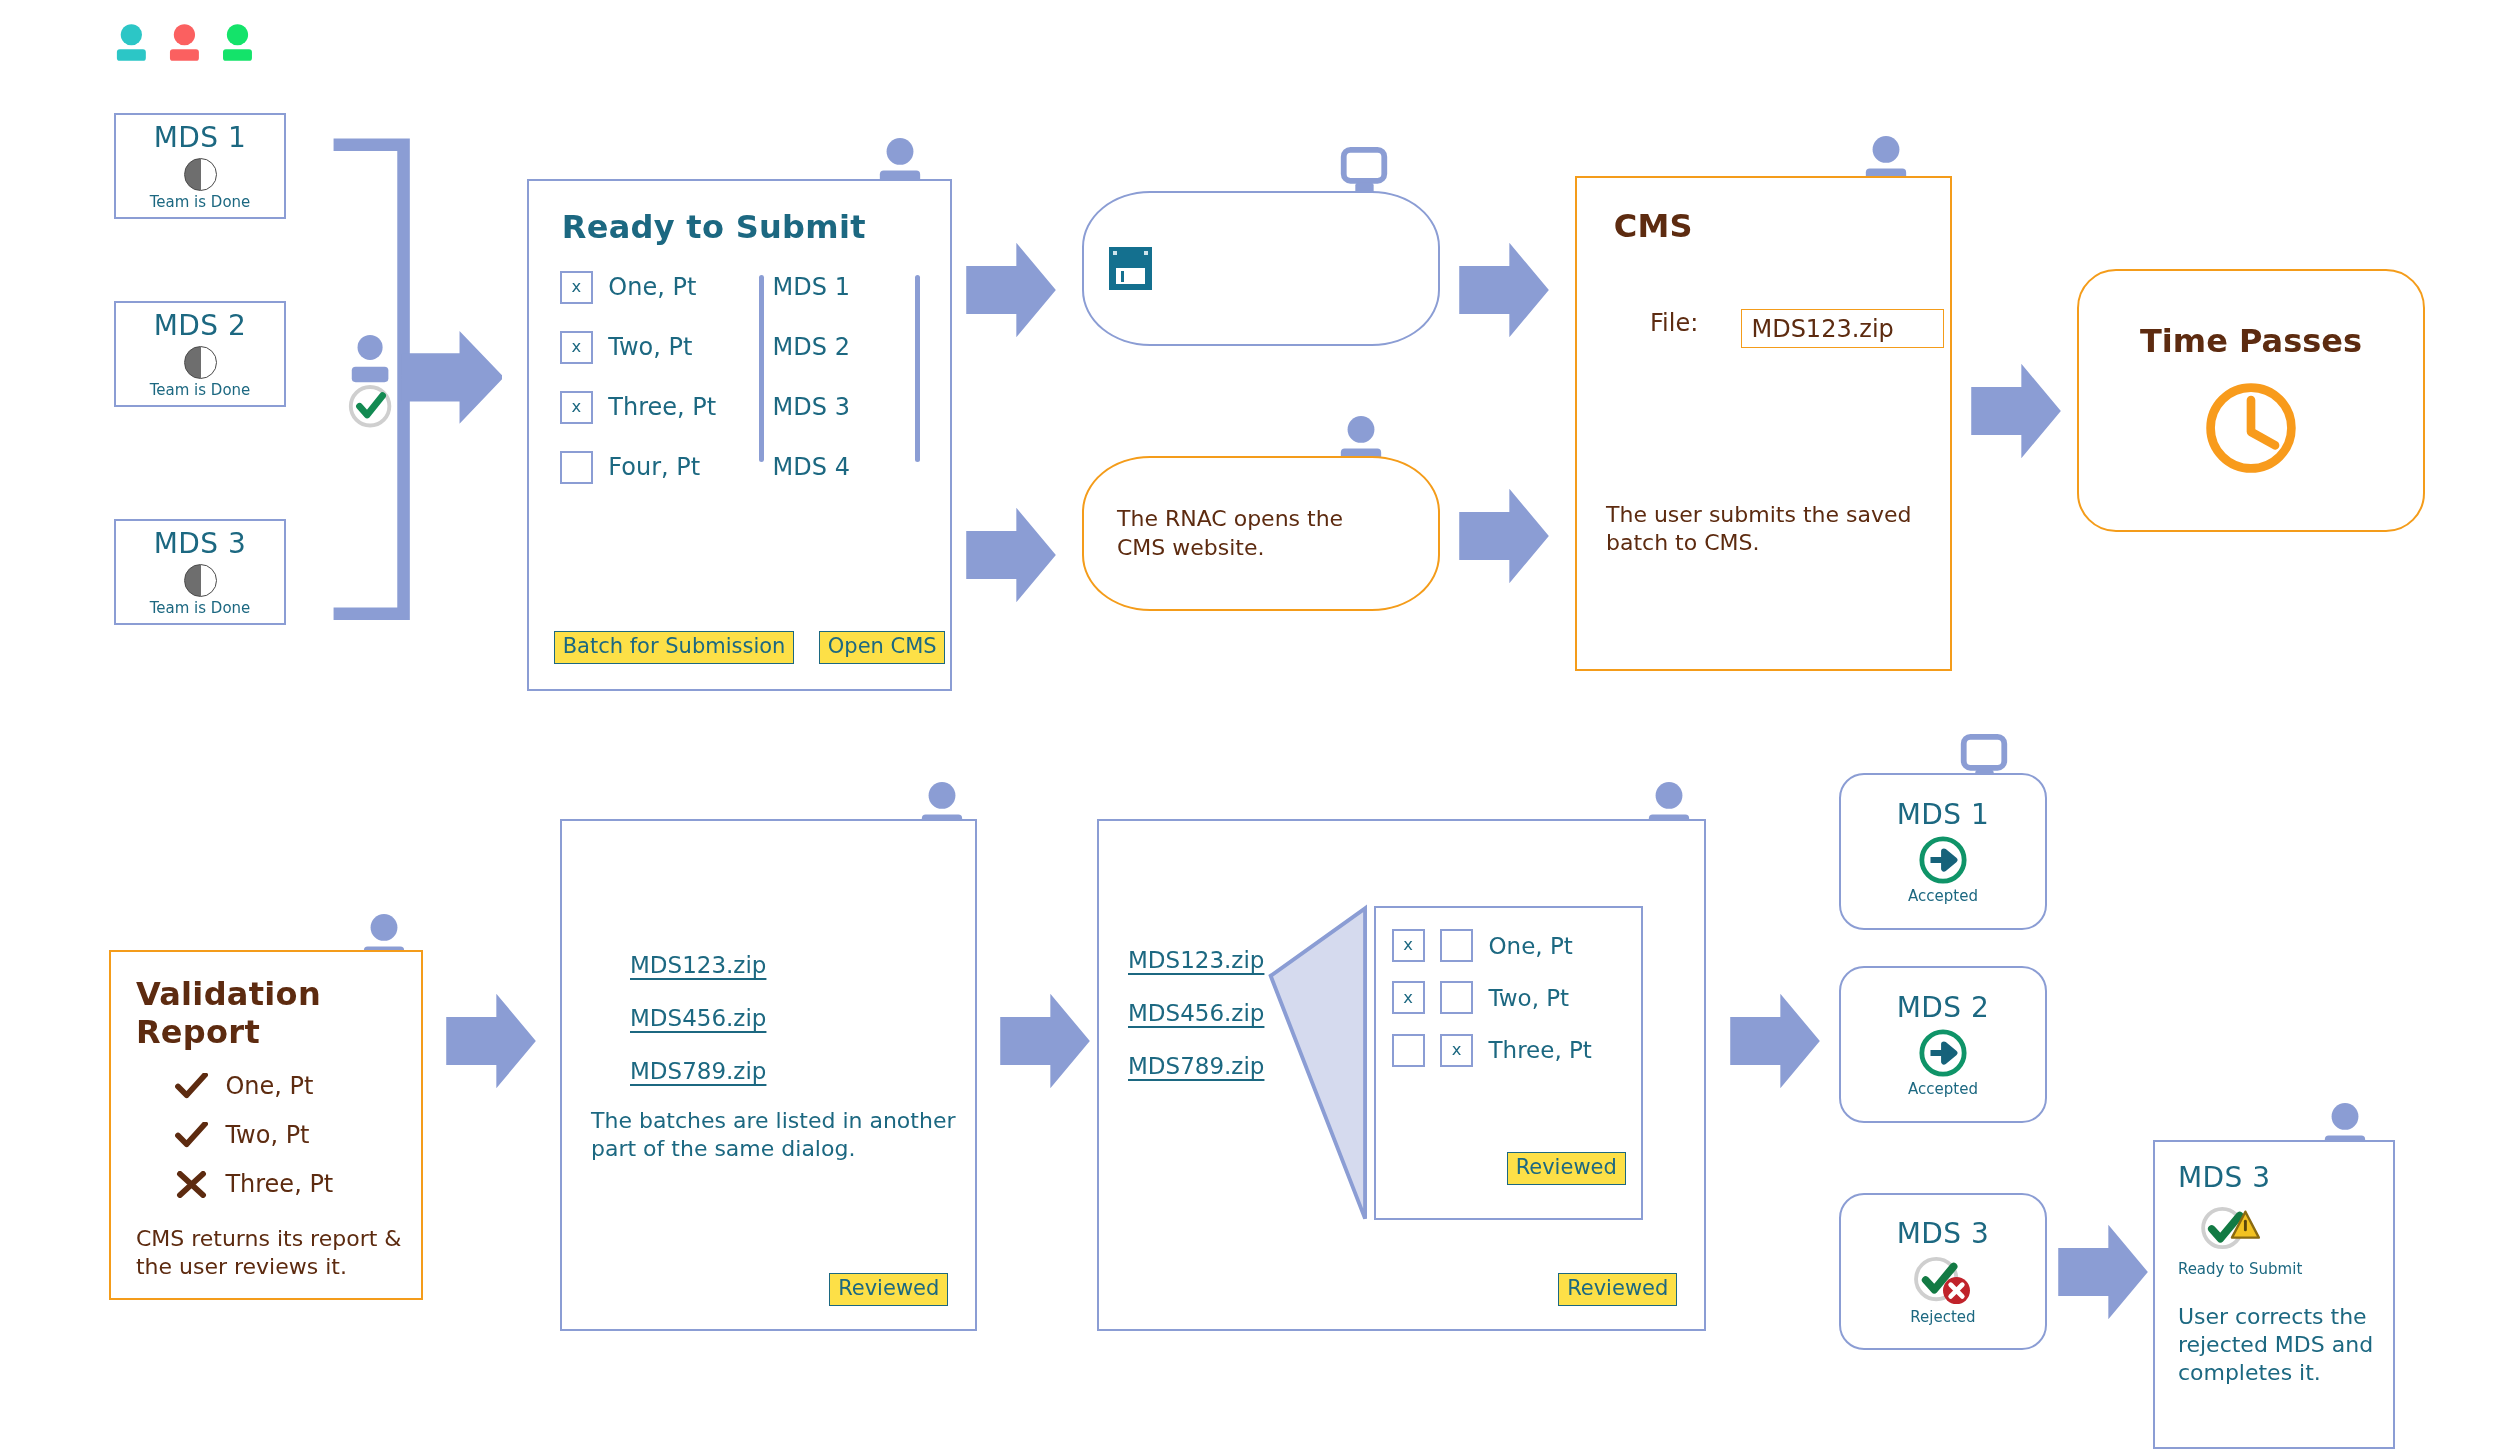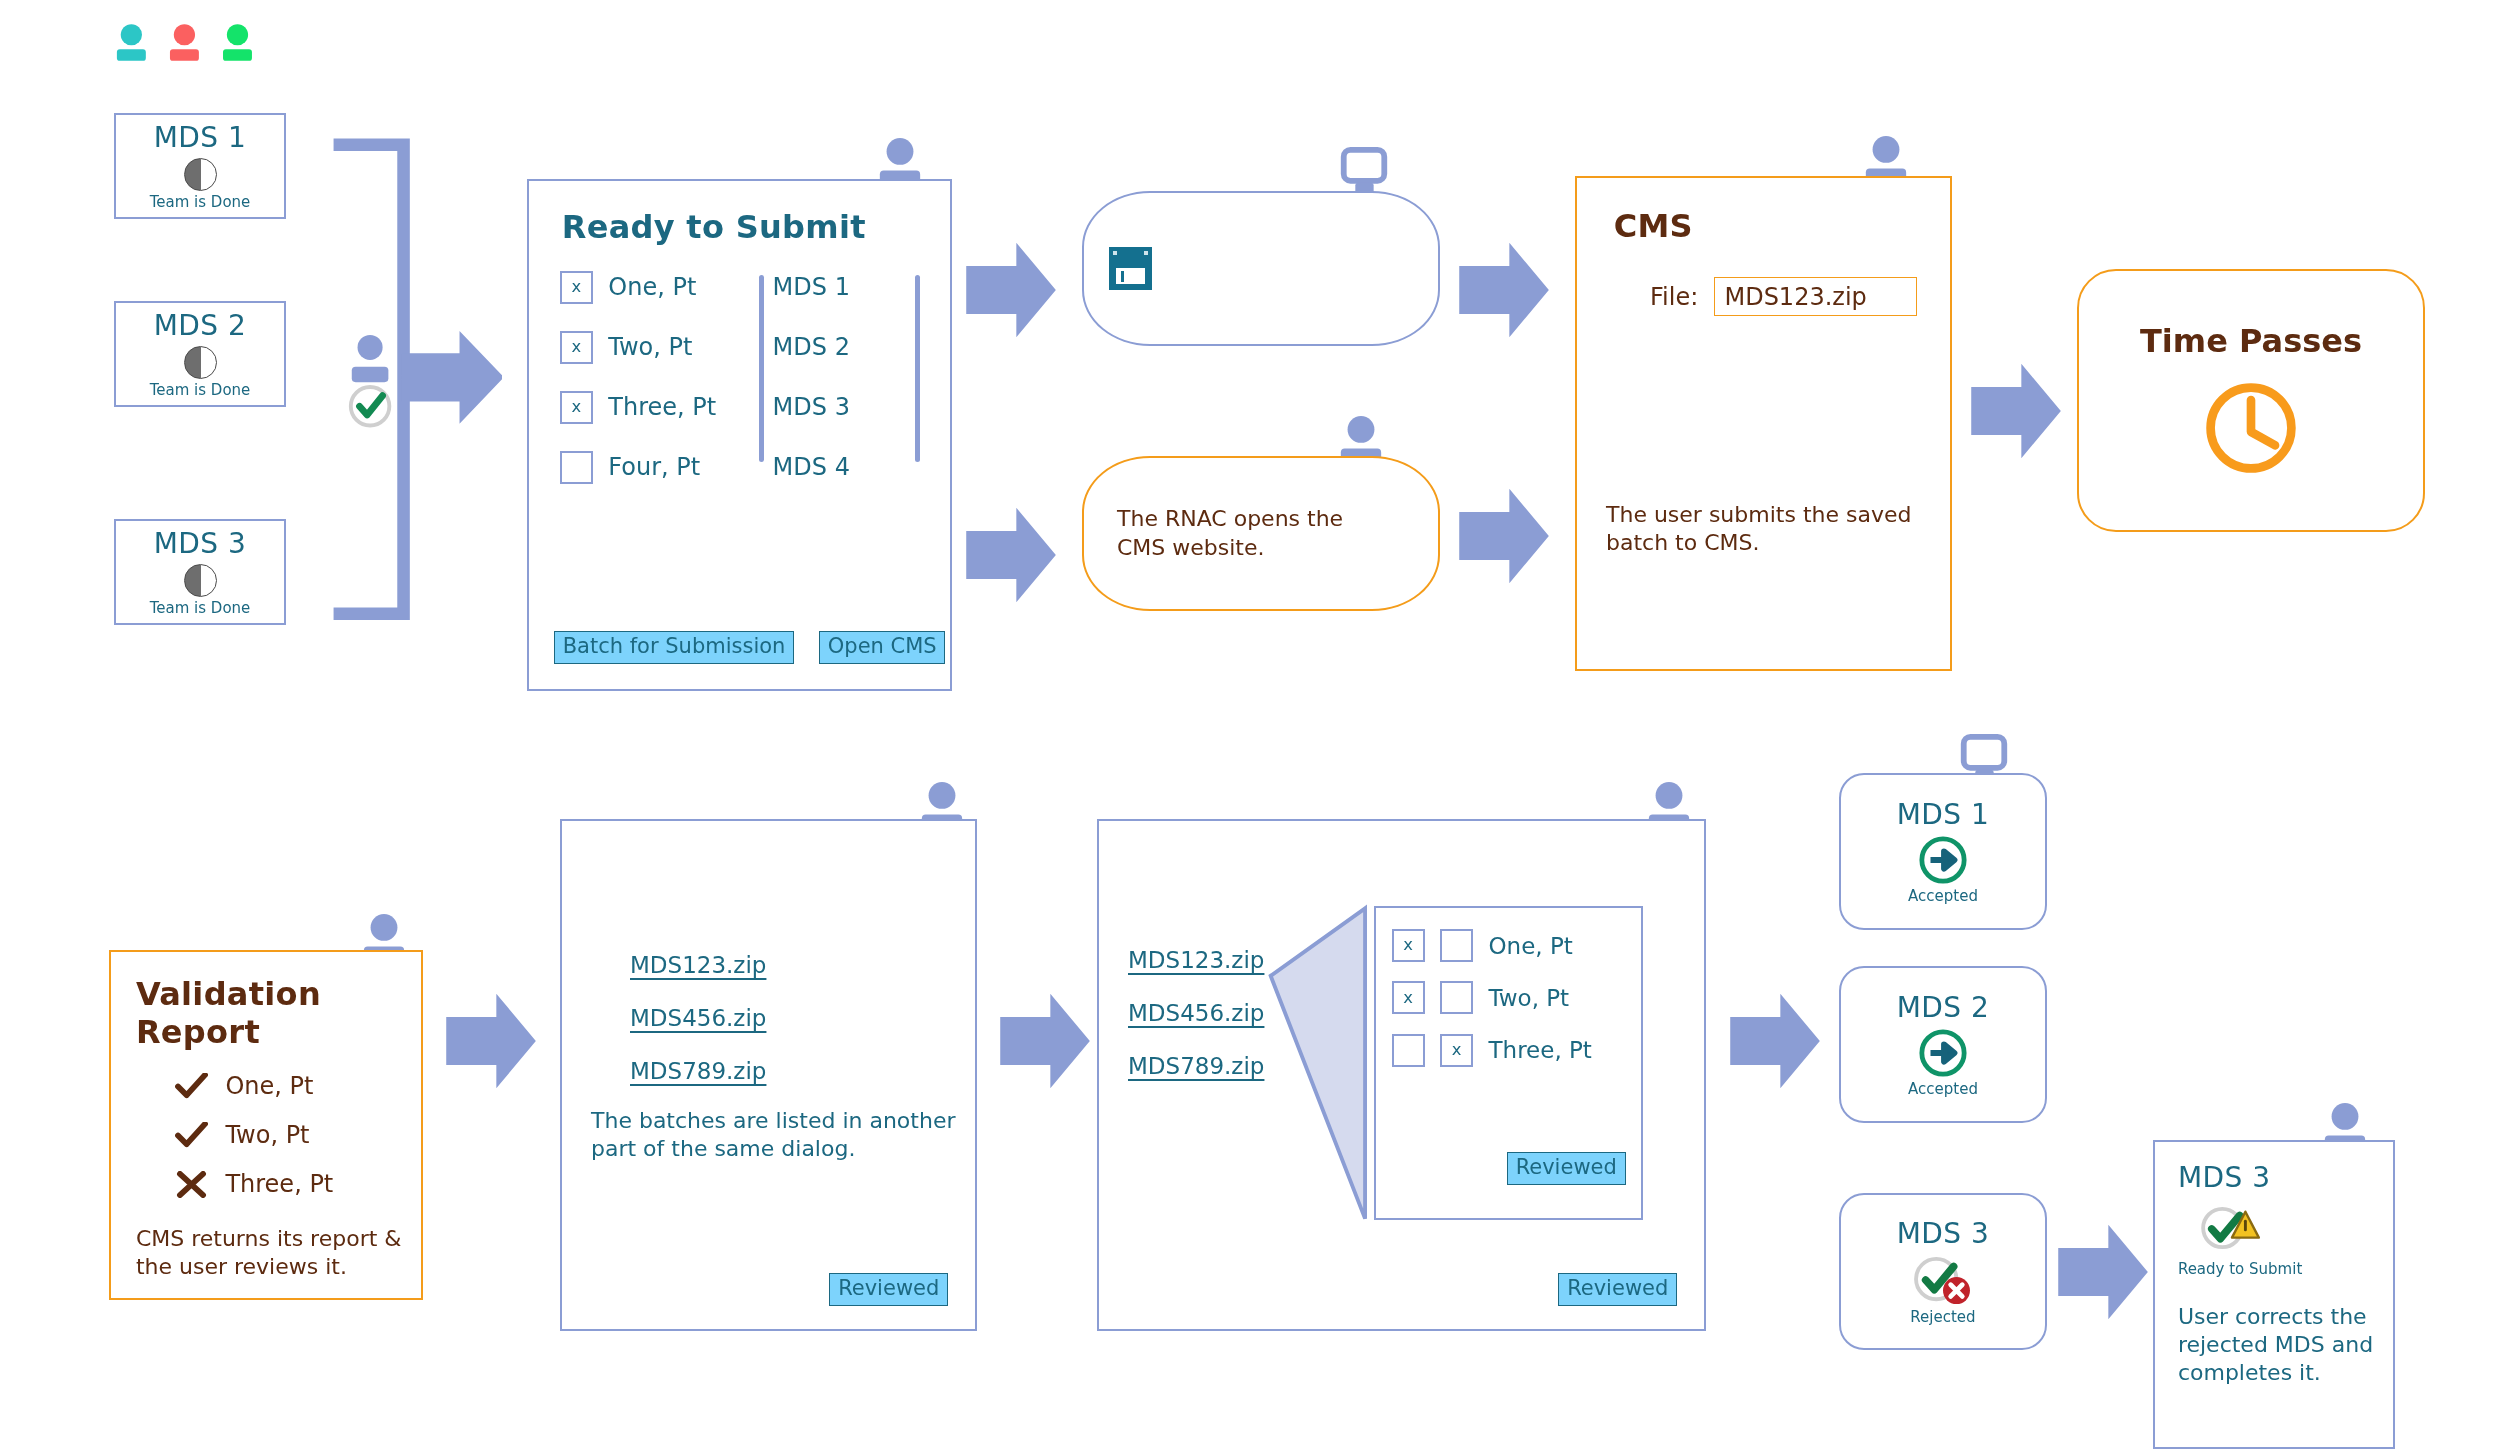--- a/index.html
+++ b/index.html
@@ -36,21 +36,21 @@
 
   
   .cbx{
     width:33px;height:33px;border:2.9px solid #8b9dd4;box-sizing:border-box;background:#fff;
     display:inline-flex;align-items:center;justify-content:center;
     font-size:16.4px;color:#1c6881;line-height:1;
   }
   .cbrow{display:flex;align-items:center;}
 
   .pillbtn{
-    border:1.9px solid #1c6881;color:#1c6881;background:#7dd3fc;
+    border:1.9px solid #1c6881;color:#1c6881;background:#fde047;
     font-size:21px;padding:2.9px 7.7px 4.8px 7.7px;display:inline-block;line-height:1.1;
     box-sizing:border-box;
   }
 
   .vline{position:absolute;background:#8b9dd4;width:4.8px;border-radius:2.9px;}
 
   .link{color:#1c6881;font-size:23px;text-decoration:underline;
         text-underline-offset:4.8px;text-decoration-thickness:1.9px;}
 
   .para{color:#1c6881;font-size:22px;line-height:1.28;}
@@ -224,21 +224,21 @@
 
   <div class="abs" style="left:1860px;top:135px;">
     <svg width="52" height="48" viewBox="0 0 54 50">
       <circle cx="27" cy="15" r="14" fill="#8b9dd4"></circle>
       <rect x="6" y="35" width="42" height="17" rx="4" fill="#8b9dd4"></rect>
     </svg>
   </div>
   <div class="orangebox abs" style="left:1575px;top:176px;width:377px;height:495px;padding:23px 29px;">
     <div class="panel-title otxt" style="margin:5.8px 0 0 7.7px;">CMS</div>
 
-    <div style="display:flex;align-items:center;margin:32px 0 0 44px;">
+    <div style="display:flex;align-items:flex-start;margin:64px 0 0 44px;gap:27px;">
       <span class="otxt" style="font-size:24px;margin-right:15.5px;">File:</span>
       <span style="border:1.9px solid #f49c1a;background:#fff;min-width:203px;padding:4.8px 9.7px;
                    font-size:24px;color:#5d2b10;box-sizing:border-box;">MDS123.zip</span>
     </div>
 
     <div class="para-o" style="position:absolute;left:29px;bottom:112px;width:319px;">The user submits the saved batch to CMS.</div>
   </div>
 
   <div class="abs" style="left:1971px;top:358px;">
     <svg width="92" height="106" viewBox="0 0 95 110">

